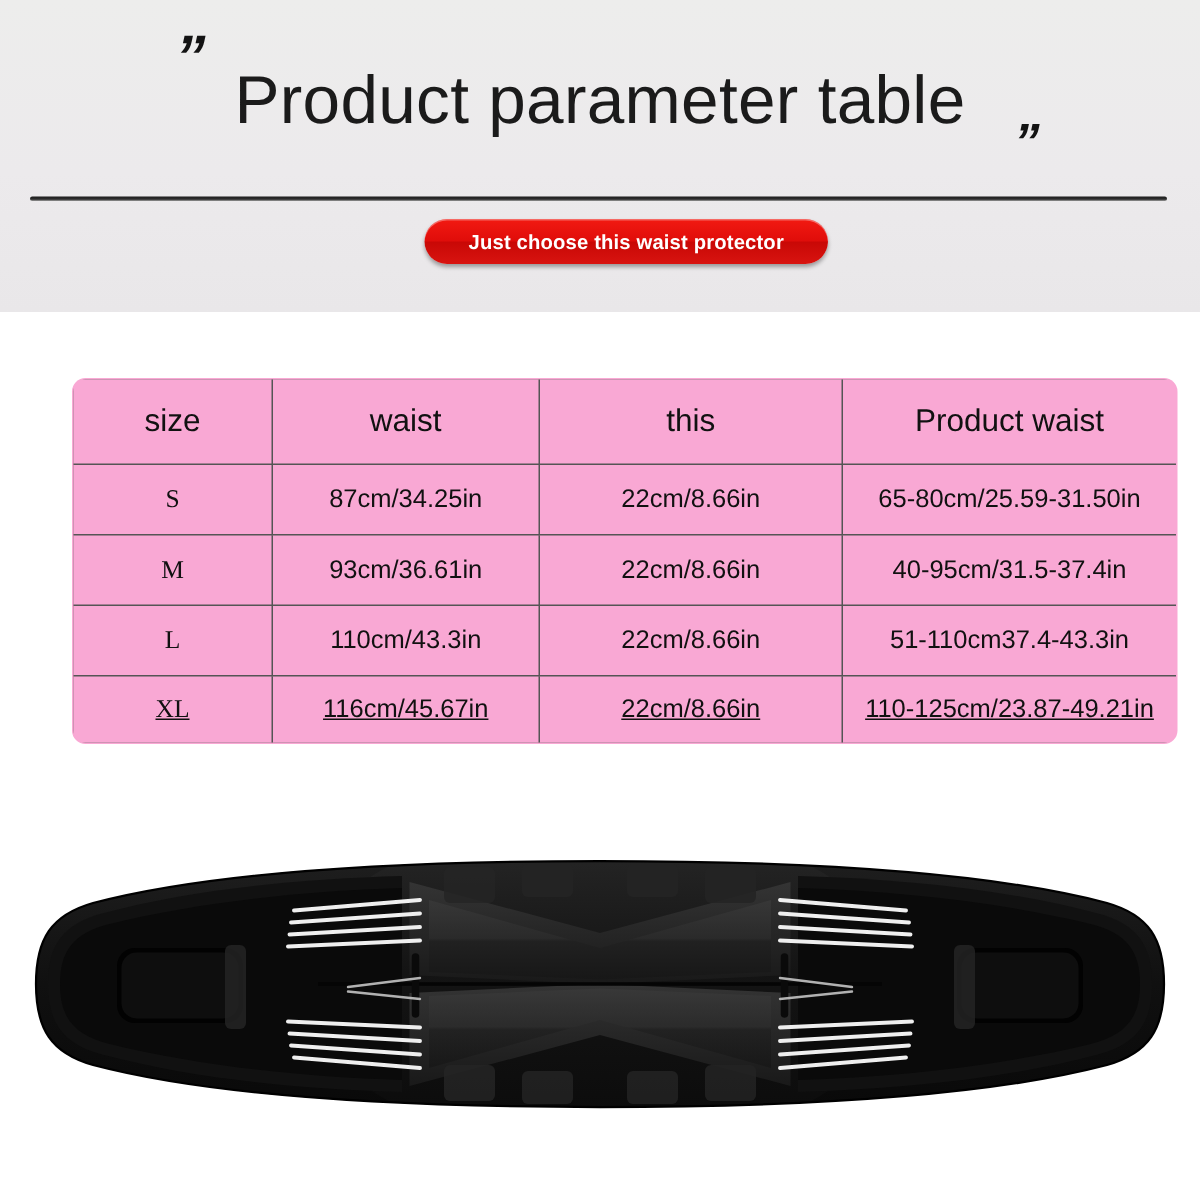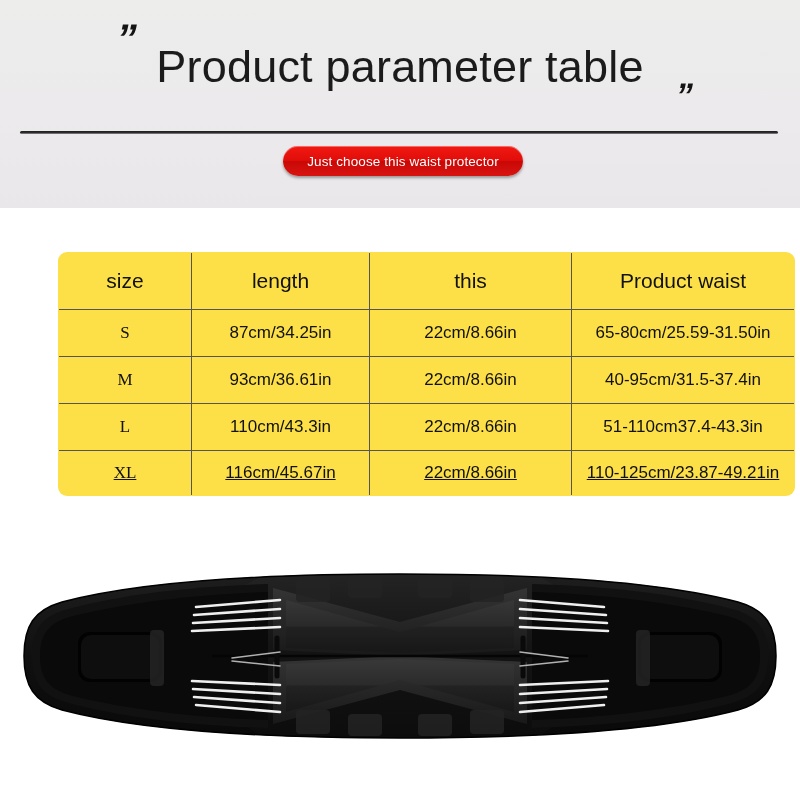--- a/index.html
+++ b/index.html
@@ -71,46 +71,46 @@
     width: 758px;
     height: 3px;
     background: linear-gradient(180deg, #1d1d1d 0%, #2e2e2e 60%, #9d9d9d 100%);
     border-radius: 2px;
   }
 
   .badge {
     position: absolute;
     left: 283px;
     top: 146px;
-    width: 240px;
+    width: 269px;
     height: 30px;
     border-radius: 16px;
     background: linear-gradient(180deg, #f21a12 0%, #e00d0a 48%, #c90806 52%, #d81410 100%);
     box-shadow: 0 2px 3px rgba(0,0,0,0.35), inset 0 1px 0 rgba(255,255,255,0.35);
     color: #ffffff;
     font-size: 13.5px;
-    font-weight: 400;
+    font-weight: 700;
     display: flex;
     align-items: center;
     justify-content: center;
     white-space: nowrap;
     letter-spacing: 0.1px;
   }
 
   
   .spec-table {
     position: absolute;
-    left: 58px;
+    left: 48px;
     top: 252px;
     width: 736px;
     border-collapse: collapse;
     border: 1.5px solid #555555;
     border-radius: 9px;
     overflow: hidden;
-    background: #fde047;
+    background: #f9a8d4;
     table-layout: fixed;
   }
   .spec-table td, .spec-table th {
     border: 1.5px solid #555555;
     text-align: center;
     vertical-align: middle;
     color: #111111;
     font-weight: 400;
     padding: 0;
   }
@@ -181,21 +181,21 @@
 <table class="spec-table">
   <colgroup>
     <col class="col-size">
     <col class="col-length">
     <col class="col-width">
     <col class="col-waist">
   </colgroup>
   <thead>
     <tr>
       <th>size</th>
-      <th>length</th>
+      <th>waist</th>
       <th>this</th>
       <th class="th-waist">Product waist</th>
     </tr>
   </thead>
   <tbody>
     <tr>
       <td class="cell-size">S</td>
       <td>87cm/34.25in</td>
       <td>22cm/8.66in</td>
       <td>65-80cm/25.59-31.50in</td>

